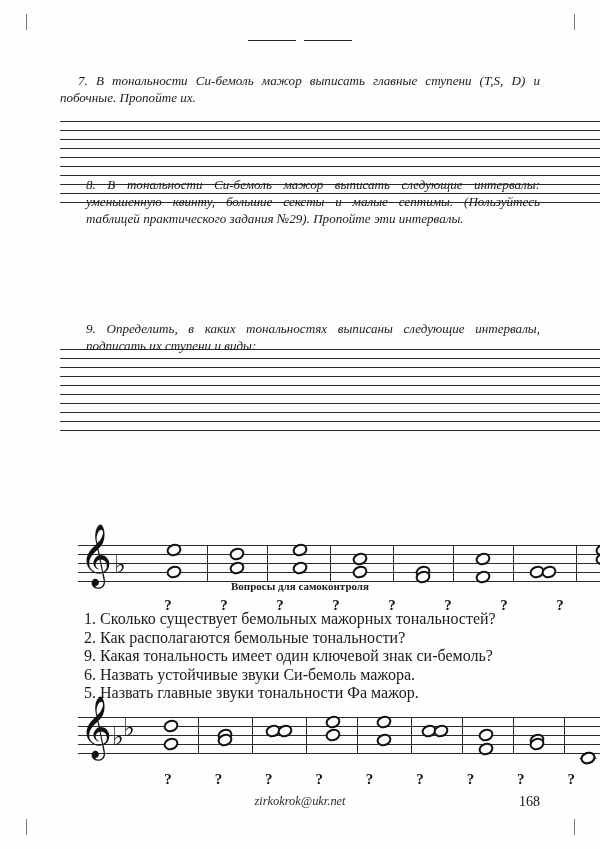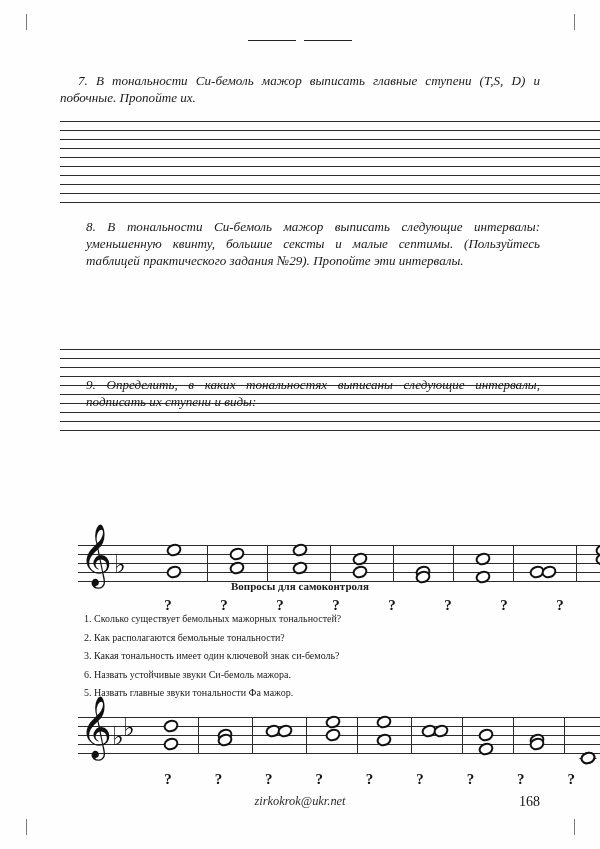--- a/index.html
+++ b/index.html
@@ -58,21 +58,21 @@
   .content { position: absolute; left: 60px; right: 60px; }
 
   .task {
     font-style: italic;
     font-size: 13.1px;
     line-height: 17.2px;
     text-align: justify;
     text-justify: inter-word;
   }
   .task.indent { text-indent: 18px; }
-  .task.hang { padding-left: 22px; text-indent: -22px; margin-top: 42px; }
+  .task.hang { padding-left: 22px; text-indent: -22px; }
 
   
   .staff-block { position: relative; }
   .staff {
     position: relative;
     height: 36px;
     margin: 0;
   }
   .staff .line {
     position: absolute;
@@ -145,21 +145,21 @@
   }
 
   
   .section-title {
     text-align: center;
     font-weight: bold;
     font-size: 11px;
   }
   .qlist { margin: 0; padding: 0; list-style: none; }
   .qlist li {
-    font-size: 10px;
+    font-size: 16px;
     line-height: 18.6px;
     padding-left: 20px;
     text-indent: -20px;
     margin-left: 24px;
   }
 
   
   .footer {
     position: absolute;
     left: 60px;
@@ -231,21 +231,21 @@
     </div>
     <div class="staff" style="margin-top:9px;">
       <div class="line l0"></div>
       <div class="line l1"></div>
       <div class="line l2"></div>
       <div class="line l3"></div>
       <div class="line l4"></div>
     </div>
   </div>
 
-  <div class="content task hang" style="top:334px; padding-left:26px; text-indent:0;">
+  <div class="content task hang" style="top:320px; padding-left:26px; text-indent:0;">
     <span>9. Определить, в каких тональностях выписаны следующие интервалы, подписать их ступени и виды:</span>
   </div>
 
   <div class="content staff-block" style="top:383px; left:78px; right:66px;">
     <div class="staff notated" id="nstaff1">
       <div class="line l0"></div>
       <div class="line l1"></div>
       <div class="line l2"></div>
       <div class="line l3"></div>
       <div class="line l4"></div>
@@ -336,21 +336,21 @@
         <div class="qmark" style="left: 73.8%;">?</div>
         <div class="qmark" style="left: 82.2%;">?</div>
       </div>
   </div>
 
   <div class="content section-title" style="top:580px;">Вопросы для самоконтроля</div>
 
   <ul class="content qlist" id="qlist" style="top:610px;">
       <li>1. Сколько существует бемольных мажорных тональностей?</li>
       <li>2. Как располагаются бемольные тональности?</li>
-      <li>3. Какая тональность имеет один ключевой знак си-бемоль?</li>
+      <li>9. Какая тональность имеет один ключевой знак си-бемоль?</li>
       <li>6. Назвать устойчивые звуки Си-бемоль мажора.</li>
       <li>5. Назвать главные звуки тональности Фа мажор.</li>
     </ul>
 
   <div class="footer">
     <div class="email">zirkokrok@ukr.net</div>
     <div class="pageno">168</div>
   </div>
 
 </div>

